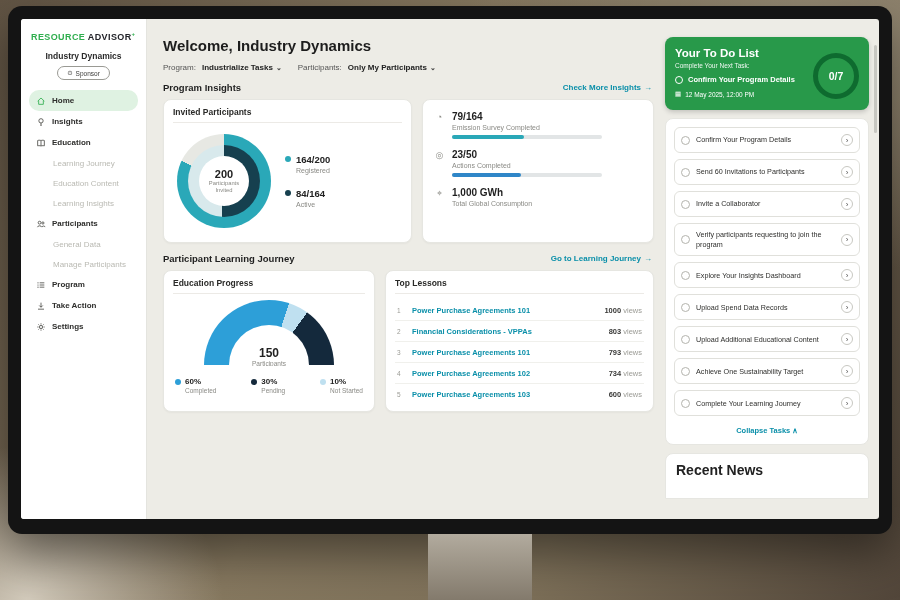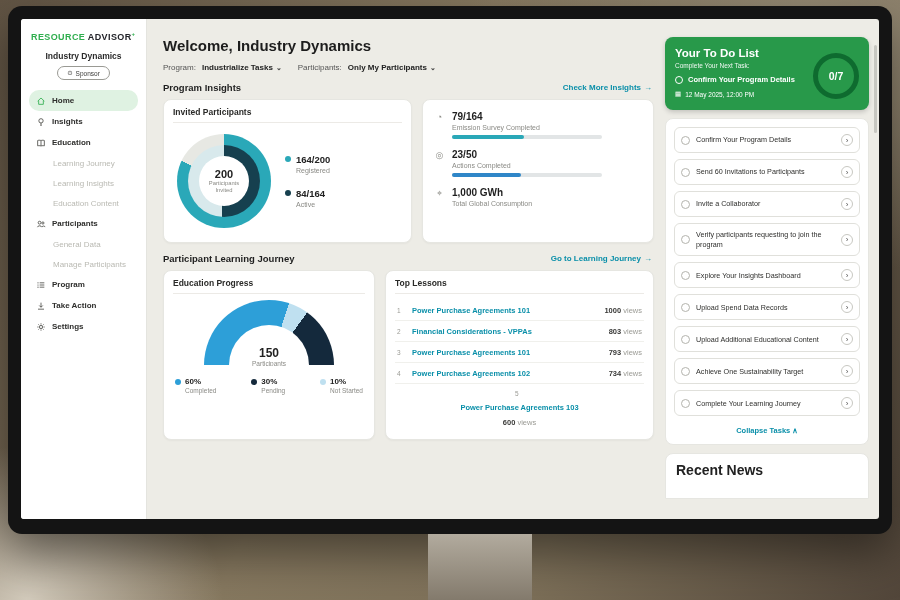--- a/index.html
+++ b/index.html
@@ -89,21 +89,21 @@
   .gc-val { font-size:12px; font-weight:bold; color:#222; }
   .gc-lab { font-size:6.5px; color:#8a8a85; }
   .ep-legend { display:flex; justify-content:space-between; padding:11px 2px 3px; gap:4px; }
   .epl-item { display:flex; gap:4px; align-items:flex-start; }
   .epl-val { font-size:8px; font-weight:bold; color:#222; }
   .epl-lab { font-size:6.5px; color:#8a8a85; margin-top:1px; }
   
   .lessons-card { flex:1; }
   .lesson-row { display:flex; align-items:center; gap:6px; padding:5.5px 2px;
     border-bottom:1px solid #f0f0ec; }
-  .lesson-row:last-child { border-bottom:none;flex-direction:column; }
+  .lesson-row:last-child { border-bottom:none; }
   .l-rank { font-size:6.5px; color:#9a9a94; width:9px; }
   .l-title { font-size:7.5px; font-weight:bold; color:#0a8fa9; flex:1; cursor:pointer; }
   .l-views { font-size:7.5px; color:#3a3a38; font-weight:bold; }
   .l-views .w { color:#9a9a94; font-weight:normal; }
   
   .right-col { width:204px; flex-shrink:0; padding-top:10px; }
   .todo-card { background:#28994a; border-radius:8px; padding:10px 10px 12px;
     position:relative; color:#fff; box-shadow:0 2px 5px rgba(0,0,0,.18); }
   .todo-title { font-size:11.5px; font-weight:bold; }
   .todo-sub { font-size:6.5px; margin-top:3px; opacity:.92; }
@@ -166,24 +166,24 @@
               <svg viewBox="0 0 12 12" width="10" height="10">
                 <path d="M2 3 C3.8 2.2 6 3 6 3 C6 3 8.2 2.2 10 3 V9.4 C8.2 8.8 6 9.6 6 9.6 C6 9.6 3.8 8.8 2 9.4 Z M6 3 V9.6" fill="none" stroke="currentColor"></path>
               </svg>
             </span>
           <span>Education</span>
         </div>
         <div class="nav-item sub">
             <span>Learning Journey</span>
           </div>
         <div class="nav-item sub">
+            <span>Education Content</span>
+          </div>
+        <div class="nav-item sub">
             <span>Learning Insights</span>
-          </div>
-        <div class="nav-item sub">
-            <span>Education Content</span>
           </div>
         <div class="nav-item">
           <span class="nav-icon">
               <svg viewBox="0 0 12 12" width="10" height="10">
                 <circle cx="4.3" cy="4.4" r="1.7" fill="none" stroke="currentColor"></circle>
                 <circle cx="8.3" cy="4.8" r="1.3" fill="none" stroke="currentColor"></circle>
                 <path d="M1.8 9.8 C1.8 7.6 6.8 7.6 6.8 9.8 M7.4 9.6 C7.6 7.9 10.8 8.1 10.8 9.7" fill="none" stroke="currentColor"></path>
               </svg>
             </span>
           <span>Participants</span>

